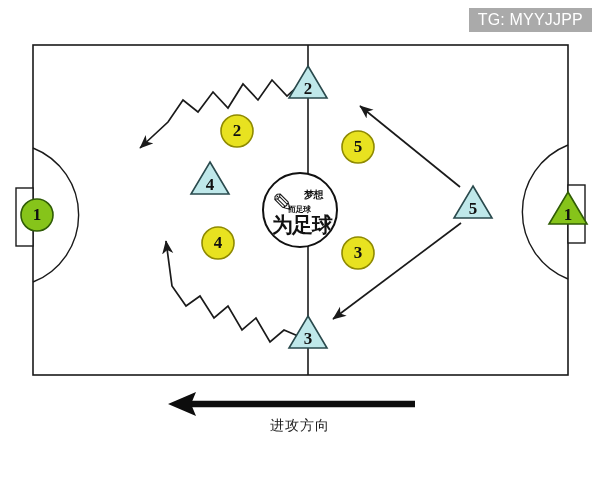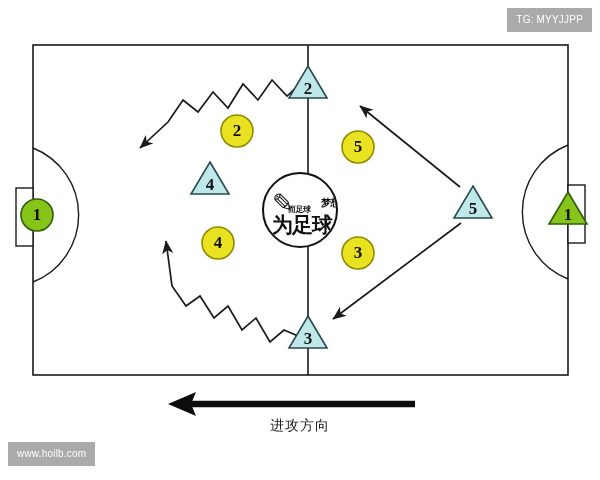--- a/index.html
+++ b/index.html
@@ -26,21 +26,21 @@
     left: 0; top: 0;
     width: 600px;
     height: 480px;
     display: block;
   }
   .watermark {
     position: absolute;
     background: #aaaaaa;
     color: #ffffff;
     font-family: "Liberation Sans", sans-serif;
-    font-size: 10px;
+    font-size: 16px;
     letter-spacing: 0.2px;
     padding: 3px 9px 4px 9px;
     white-space: nowrap;
     line-height: 17px;
   }
   #wm-top {
     right: 8px;
     top: 8px;
   }
   #wm-bottom {
@@ -94,23 +94,23 @@
     font-size: 21px;
     color: #111111;
     letter-spacing: -1px;
     line-height: 21px;
     white-space: nowrap;
     margin-top: 24px;
   }
   .logo-sub {
     position: absolute;
     left: 40px;
-    top: 24px;
+    top: 16px;
     width: 36px;
-    text-align: right;
+    text-align: left;
     font-family: "DejaVu Sans", sans-serif;
     font-weight: bold;
     font-size: 10px;
     color: #111111;
     line-height: 10px;
     letter-spacing: -0.5px;
     white-space: nowrap;
   }
   .logo-sub2 {
     position: absolute;
@@ -231,15 +231,14 @@
       <div class="logo-figure">✎</div>
       <div class="logo-text">为足球</div>
       <div class="logo-sub">梦想</div>
       <div class="logo-sub2">而足球</div>
     </div>
   </div>
 
   <div class="dir-label">进攻方向</div>
 
   <div class="watermark" id="wm-top">TG: MYYJJPP</div>
-  <div class="watermark" id="wm-bottom">www.hoilb.com</div>
 
 </div>
 
 </body></html>

